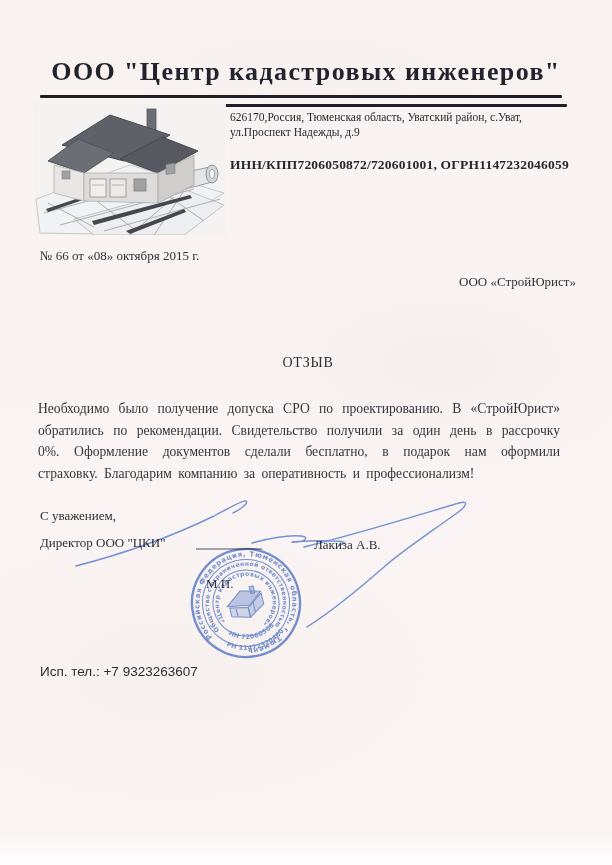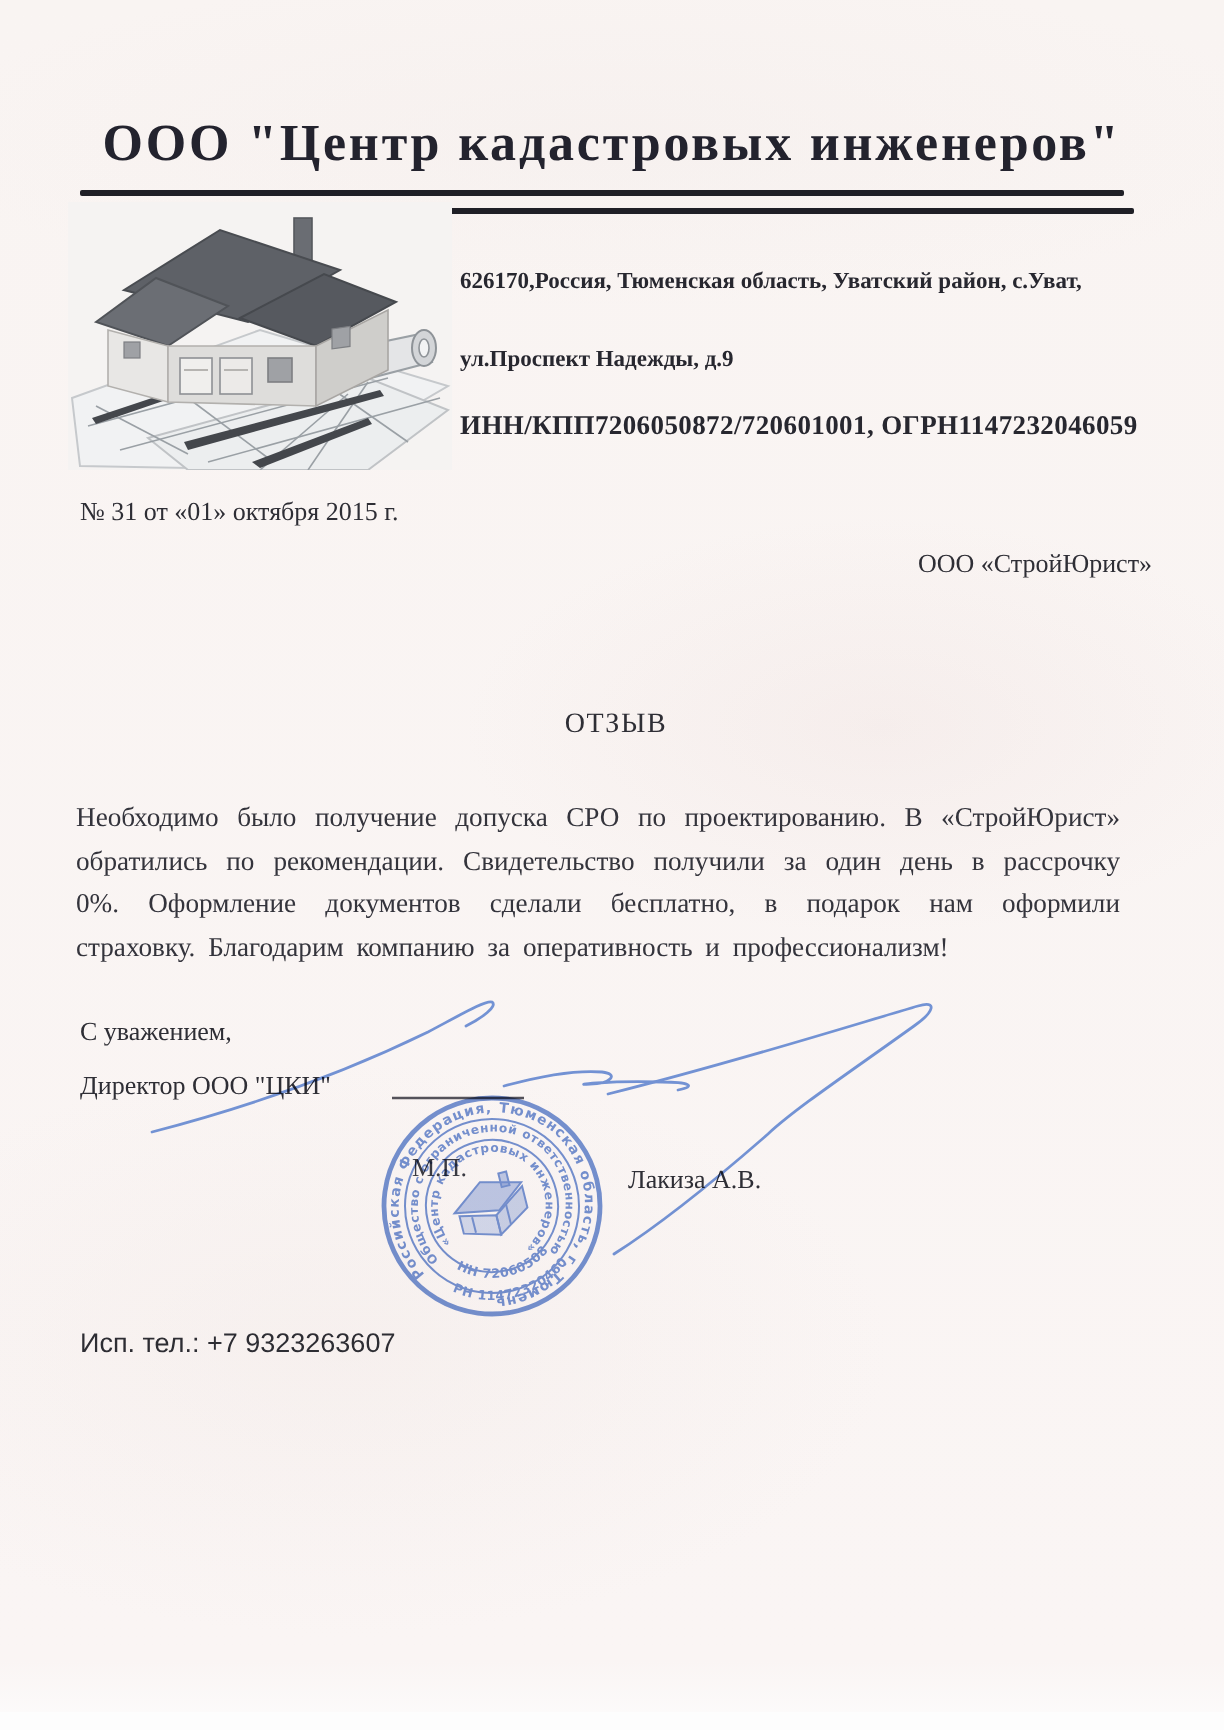--- a/index.html
+++ b/index.html
@@ -16,33 +16,33 @@
   .page::after{content:"";position:absolute;left:0;right:0;bottom:0;height:9px;background:#fdfdfd;}
   .company-title{
     position:absolute;left:0;right:0;top:57px;text-align:center;
     font-size:26px;font-weight:bold;letter-spacing:1.4px;color:#23232e;
   }
   .rule{position:absolute;background:#1f1f26;border-radius:1px;}
   .rule-top{left:40px;top:95px;width:522px;height:3px;}
   .rule-bottom{left:224px;top:104px;width:343px;height:3px;}
   .logo{position:absolute;left:34px;top:101px;width:192px;height:134px;}
   .addr{position:absolute;left:230px;top:110px;width:350px;color:#27272f;}
-  .addr .a-line{font-size:11.5px;font-weight:bold;line-height:15px;margin-top:24px;}
+  .addr .a-line{font-size:11.5px;font-weight:normal;line-height:15px;}
   .addr .a-inn{font-size:13.5px;font-weight:bold;margin-top:17px;letter-spacing:.2px;}
   .addr .a-phone{font-size:12.5px;font-weight:bold;margin-top:4px;letter-spacing:.4px;word-spacing:2px;}
   .refnum{position:absolute;left:40px;top:248px;font-size:13px;}
   .recipient{position:absolute;right:36px;top:274px;font-size:13px;}
   .doc-title{position:absolute;left:38px;right:34px;top:355px;text-align:center;font-size:14px;letter-spacing:.8px;}
   .paragraph{
     position:absolute;left:38px;right:52px;top:398px;
     font-size:13.6px;line-height:21.6px;text-align:justify;word-spacing:3px;color:#34343c;
   }
   .salutation{position:absolute;left:40px;top:508px;font-size:13px;}
   .signer-title{position:absolute;left:40px;top:535px;font-size:13px;}
-  .signer-name{position:absolute;left:314px;top:537px;font-size:13px;margin-top:45px;}
+  .signer-name{position:absolute;left:314px;top:537px;font-size:13px;}
   .seal-mark{position:absolute;left:206px;top:576px;font-size:13px;color:#3a3a42;}
   .stamp{position:absolute;left:183px;top:542px;mix-blend-mode:multiply;opacity:.9;}
   .stamp text{font-family:"DejaVu Sans",sans-serif;font-weight:bold;}
   .sig-overlay{position:absolute;left:0;top:0;mix-blend-mode:multiply;pointer-events:none;}
   .exec-phone{position:absolute;left:40px;top:664px;font-family:"Liberation Sans",sans-serif;font-size:13.5px;color:#2d2d33;}
 </style>
 </head>
 <body>
 
 <div class="page">
@@ -97,21 +97,21 @@
       </g>
     </svg>
   </div>
 
   <div class="addr">
     <div class="a-line">626170,Россия, Тюменская область, Уватский район, с.Уват,</div>
     <div class="a-line">ул.Проспект Надежды, д.9</div>
     <div class="a-inn">ИНН/КПП7206050872/720601001, ОГРН1147232046059</div>
   </div>
 
-  <div class="refnum">№ 31 от «01»  октября 2015 г.</div>
+  <div class="refnum">№ 66 от «08»  октября 2015 г.</div>
   <div class="recipient">ООО «СтройЮрист»</div>
 
   <div class="doc-title">ОТЗЫВ</div>
   <div class="paragraph">Необходимо было получение допуска СРО по проектированию. В «СтройЮрист» обратились по рекомендации. Свидетельство получили за один день в рассрочку 0%. Оформление документов сделали бесплатно, в подарок нам оформили страховку. Благодарим компанию за оперативность и профессионализм!</div>
 
   <div class="salutation">С уважением,</div>
   <div class="signer-title">Директор ООО "ЦКИ"</div>
   <div class="signer-name">Лакиза А.В.</div>
   <div class="seal-mark">М.П.</div>
 

